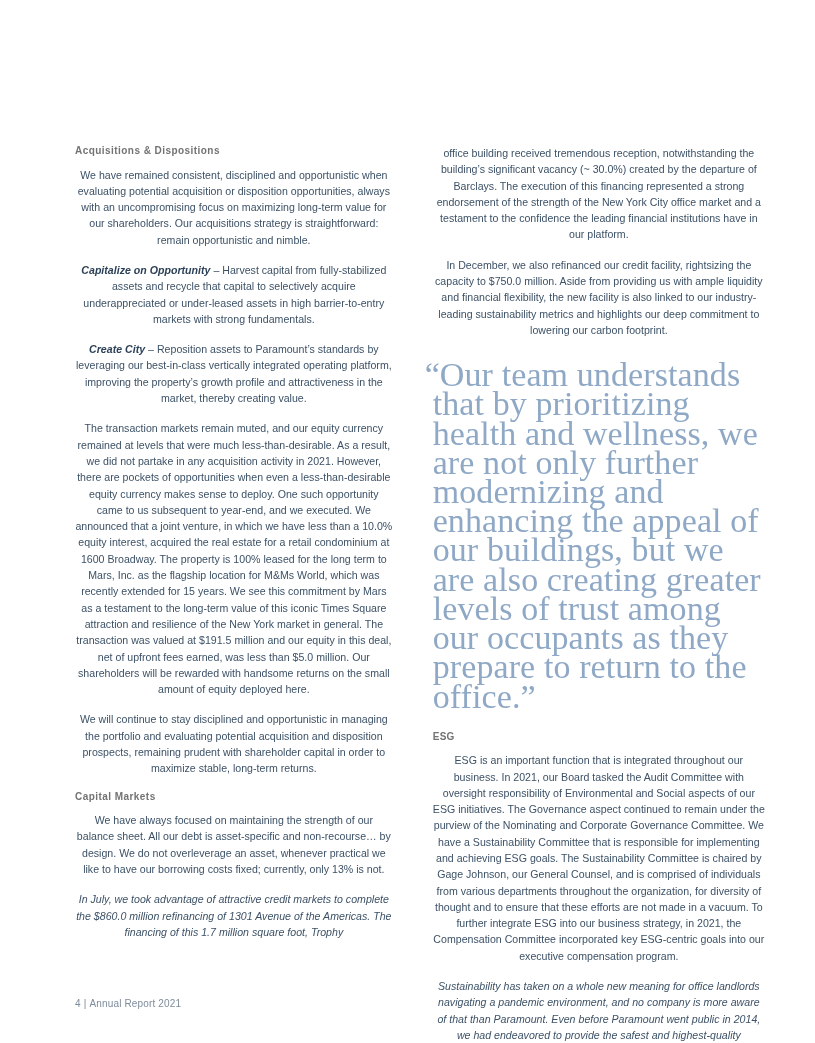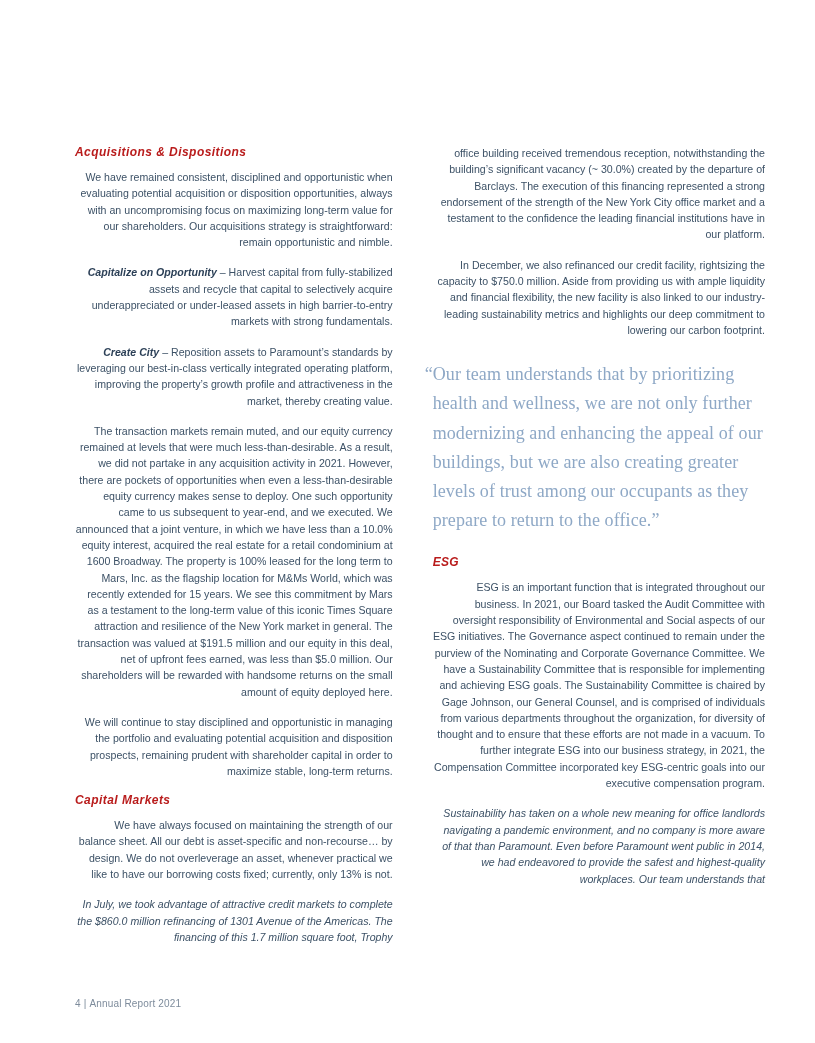--- a/index.html
+++ b/index.html
@@ -30,57 +30,56 @@
   }
   .col {
     width: 325px;
   }
   .col-right {
     width: 340px;
   }
 
   h2.section-heading {
     font-family: "Liberation Sans", sans-serif;
-    font-size: 12px;
+    font-size: 10px;
     font-weight: bold;
-    color: #b91c1c;
+    color: #737373;
     letter-spacing: 0.45px;
     margin: 0 0 9px 0;
     line-height: 1.25;
-    font-style: italic;
   }
   h2.section-heading.tight {
     letter-spacing: 0.3px;
   }
   .spacer-before {
     margin-top: 22px;
   }
 
   p.body {
     font-family: "Liberation Sans", sans-serif;
     font-size: 10.6px;
     line-height: 16.3px;
     color: #3c5166;
     margin: 0 0 14px 0;
-    text-align: right;
+    text-align: center;
     letter-spacing: 0.01px;
   }
   p.body.nogap {
     margin-bottom: 0;
     font-style: italic;
   }
   .lead-in {
     font-weight: bold;
     color: #2c4057;
     font-style: italic;
   }
 
   .pullquote {
     font-family: "Liberation Serif", serif;
-    font-size: 18px;
+    font-size: 34px;
     line-height: 29.2px;
     color: #8ea8c6;
     margin: 22px 0 20px 0;
     text-indent: -8px;
     letter-spacing: 0.1px;
   }
 
   .footer {
     position: absolute;
     left: 75px;

